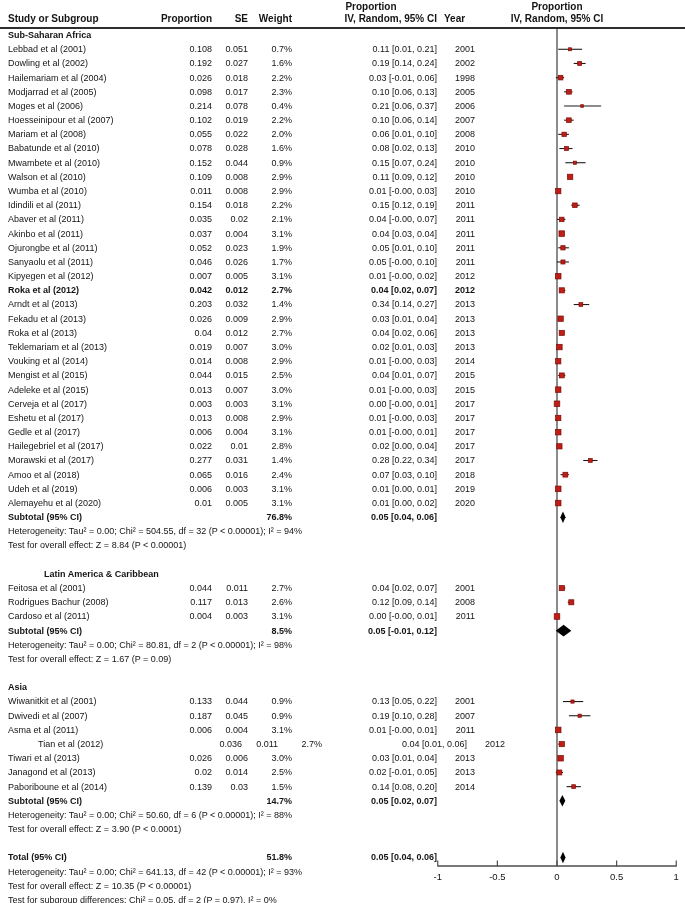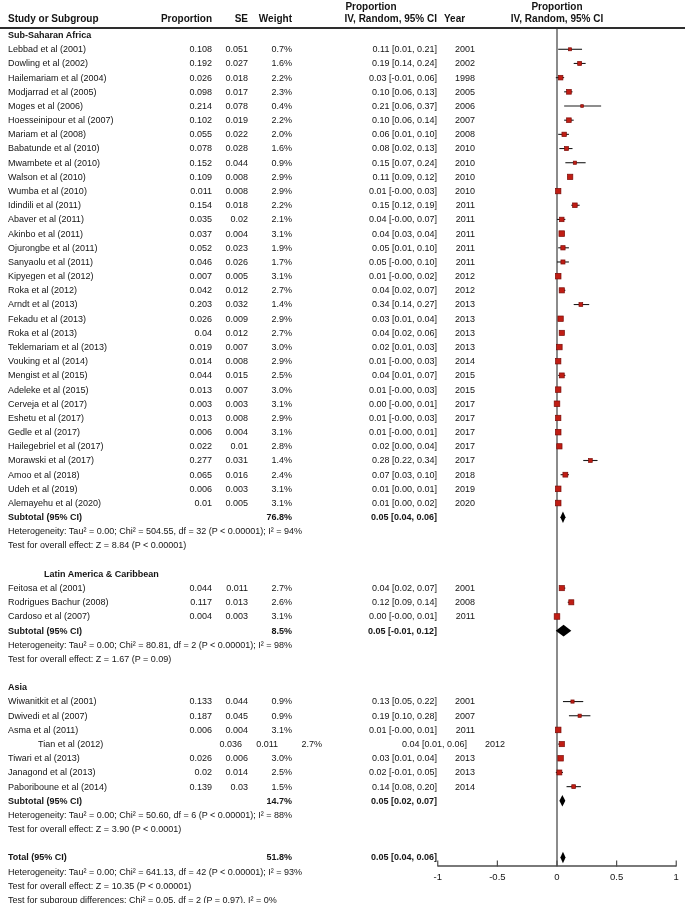--- a/index.html
+++ b/index.html
@@ -173,21 +173,21 @@
         <span class="cell c-year">2011</span>
       </div>
       <div class="row" style="top: 269.06px;">
         <span class="cell c-study">Kipyegen et al (2012)</span>
         <span class="cell c-prop">0.007</span>
         <span class="cell c-se">0.005</span>
         <span class="cell c-weight">3.1%</span>
         <span class="cell c-ci">0.01 [-0.00, 0.02]</span>
         <span class="cell c-year">2012</span>
       </div>
-      <div class="row" style="top: 283.24px;">
+      <div class="row" style="top: 283.24px; font-weight: bold;">
         <span class="cell c-study">Roka et al (2012)</span>
         <span class="cell c-prop">0.042</span>
         <span class="cell c-se">0.012</span>
         <span class="cell c-weight">2.7%</span>
         <span class="cell c-ci">0.04 [0.02, 0.07]</span>
         <span class="cell c-year">2012</span>
       </div>
       <div class="row" style="top: 297.42px;">
         <span class="cell c-study">Arndt et al (2013)</span>
         <span class="cell c-prop">0.203</span>
@@ -333,21 +333,21 @@
       </div>
       <div class="row" style="top: 595.2px;">
         <span class="cell c-study">Rodrigues Bachur (2008)</span>
         <span class="cell c-prop">0.117</span>
         <span class="cell c-se">0.013</span>
         <span class="cell c-weight">2.6%</span>
         <span class="cell c-ci">0.12 [0.09, 0.14]</span>
         <span class="cell c-year">2008</span>
       </div>
       <div class="row" style="top: 609.38px;">
-        <span class="cell c-study">Cardoso et al (2007)</span>
+        <span class="cell c-study">Cardoso et al (2011)</span>
         <span class="cell c-prop">0.004</span>
         <span class="cell c-se">0.003</span>
         <span class="cell c-weight">3.1%</span>
         <span class="cell c-ci">0.00 [-0.00, 0.01]</span>
         <span class="cell c-year">2011</span>
       </div>
       <div class="row" style="top: 623.56px;">
         <span class="cell c-study bold">Subtotal (95% CI)</span>
         <span class="cell c-weight bold">8.5%</span>
         <span class="cell c-ci bold">0.05 [-0.01, 0.12]</span>

